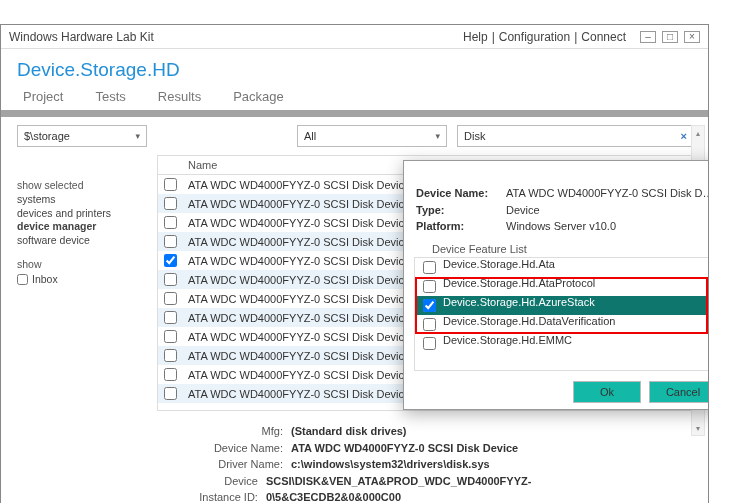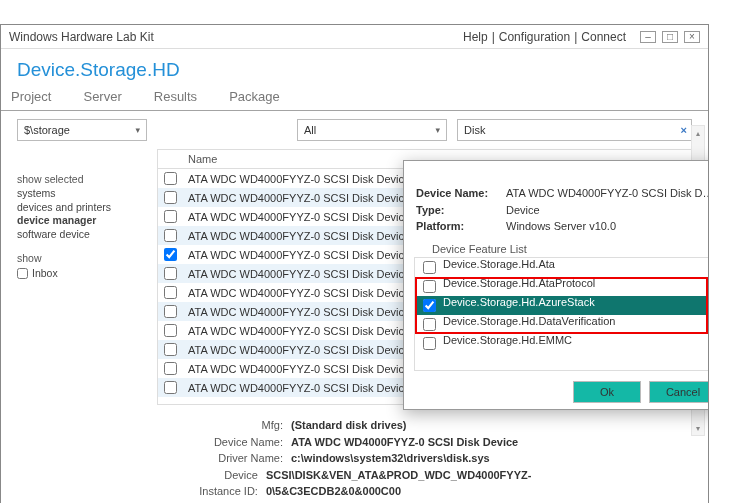--- a/index.html
+++ b/index.html
@@ -6,21 +6,21 @@
   body { margin: 0; background: #fff; font-size: 11px; color: #333; }
   .window { width: 709px; height: 503px; border: 1px solid #888; position: relative; overflow: hidden; margin-top: 24px; }
   .titlebar { display: flex; align-items: center; height: 24px; padding: 0 8px; font-size: 12px; color: #444; border-bottom: 1px solid #ddd; }
   .titlebar .title { flex: 0 0 auto; }
   .titlebar .spacer { flex: 1; }
   .titlebar .links { display: flex; gap: 4px; color: #444; }
   .titlebar .links span { cursor: pointer; }
   .winbtns { display: flex; gap: 6px; margin-left: 14px; color: #666; font-size: 10px; }
   .winbtns div { width: 16px; height: 12px; border: 1px solid #999; display: flex; align-items: center; justify-content: center; line-height: 1; }
   .heading { color: #2490d8; font-size: 19px; padding: 10px 16px 4px; font-weight: 300; }
-  .tabs { display: flex; gap: 28px; padding: 0 8px; border-bottom: 1px solid #a3a3a3; }
+  .tabs { display: flex; gap: 28px; padding: 0 20px; border-bottom: 7px solid #a3a3a3; }
   .tab { padding: 4px 2px 6px; font-size: 13px; color: #777; cursor: pointer; }
   .tab.active { color: #000; font-weight: 600; border-bottom: 2px solid #000; margin-bottom: -1px; }
   .filters { display: flex; gap: 10px; padding: 8px 16px; }
   .combo { border: 1px solid #bbb; height: 22px; display: flex; align-items: center; padding: 0 6px; font-size: 11px; color: #333; background: #fff; justify-content: space-between; }
   .combo .caret { font-size: 9px; color: #666; }
   .combo.c1 { width: 130px; }
   .combo.c2 { width: 150px; margin-left: 140px; }
   .combo.c3 { flex: 1; position: relative; }
   .combo .clear { color: #3a78c4; font-weight: bold; position: absolute; right: 4px; cursor: pointer; }
   .body { display: flex; padding: 0 16px 4px; height: 260px; }
@@ -85,21 +85,21 @@
       <div>–</div>
       <div>□</div>
       <div>×</div>
     </div>
   </div>
 
   <div class="heading">Device.Storage.HD</div>
 
   <div class="tabs" id="tabs">
       <div class="tab">Project</div>
-      <div class="tab">Server</div>
+      <div class="tab">Tests</div>
       <div class="tab">Results</div>
       <div class="tab">Package</div>
     </div>
 
   <div class="filters">
     <div class="combo c1">
       <span>$\storage</span>
       <span class="caret">▾</span>
     </div>
     <div class="combo c2">

